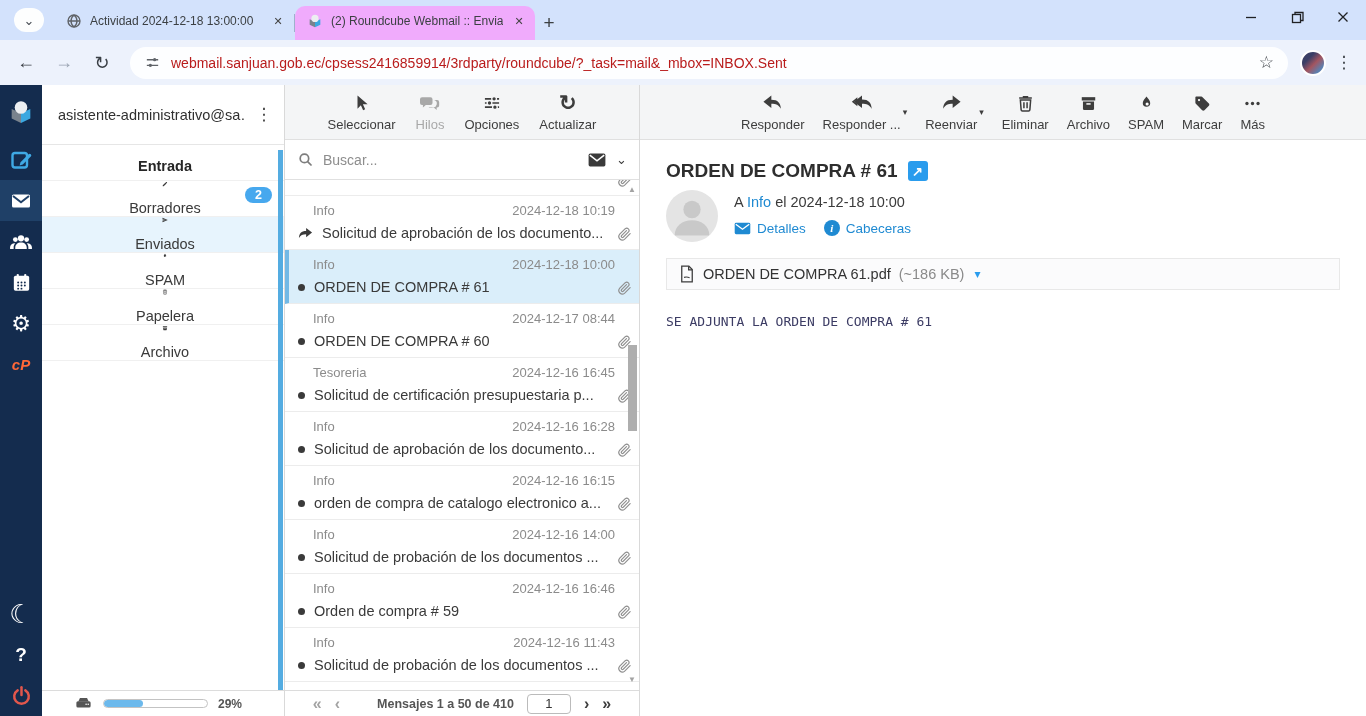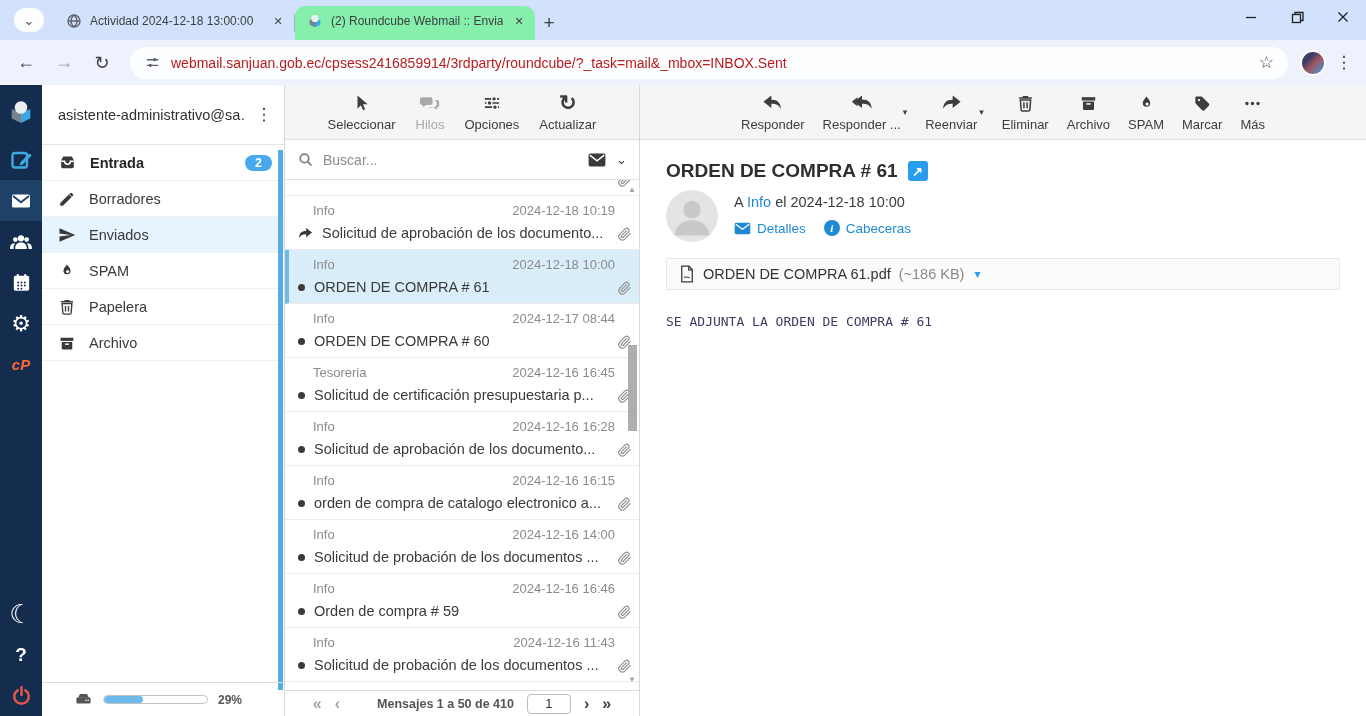--- a/index.html
+++ b/index.html
@@ -6,21 +6,21 @@
   html,body { width:1366px; height:716px; overflow:hidden; font-family:"Liberation Sans", sans-serif; background:#fff; }
 
   
   .titlebar { height:40px; background:#d3e2fc; display:flex; align-items:flex-end; position:relative; }
   .tabsearch { position:absolute; left:14px; top:8px; width:30px; height:24px; background:#fdfefe; border-radius:12px;
     display:flex; align-items:center; justify-content:center; color:#454b52; font-size:13px; }
   .tabs { display:flex; margin-left:54px; height:34px; }
   .tab { width:240px; display:flex; align-items:center; gap:8px; padding:0 8px 4px 12px; font-size:12px; color:#3c4043;
     border-radius:10px 10px 0 0; position:relative; }
   .tab .t-title { flex:1; white-space:nowrap; overflow:hidden; }
-  .tab.active { background:#86efac; }
+  .tab.active { background:#f0abfc; }
   .tab .t-close { width:16px; height:16px; display:flex; align-items:center; justify-content:center; color:#444; font-size:11px; border-radius:50%; }
   .tab-divider { width:1px; height:18px; background:#9fb1cc; align-self:center; }
   .newtab { width:28px; height:28px; align-self:center; display:flex; align-items:center; justify-content:center; font-size:19px; color:#3c4043; }
   .wincontrols { position:absolute; right:0; top:0; height:34px; display:flex; }
   .winbtn { width:46px; height:34px; display:flex; align-items:center; justify-content:center; color:#202124; }
 
   .btoolbar { height:45px; background:#edf2fc; display:flex; align-items:center; padding:0 10px; gap:6px; }
   .navbtn { width:32px; height:32px; display:flex; align-items:center; justify-content:center; font-size:18px; color:#3a3f45; }
   .navbtn.disabled { color:#9aa4b2; }
   .omnibox { flex:1; height:32px; margin:0 6px; background:#fdfeff; border-radius:16px; display:flex; align-items:center; padding:0 14px; gap:10px; }
@@ -38,26 +38,26 @@
   .rail-item.first { height:54px; }
   .rail-spacer { flex:1; }
   .glyph-ico { font-size:22px; line-height:1; color:#fff; }
   .cp { color:#ff6838; font-weight:bold; font-style:italic; font-size:15px; }
   .qmark { font-weight:bold; font-size:19px; color:#fff; }
 
   
   .folders { width:243px; background:#fff; border-right:1px solid #d9d9d9; position:relative; }
   .account { height:60px; display:flex; align-items:center; gap:6px; padding:0 8px 0 16px; border-bottom:1px solid #e6e6e6; }
   .account-name { flex:1; font-size:14.5px; color:#303030; white-space:nowrap; overflow:hidden; }
-  .folder { height:36px; display:flex; align-items:center; gap:13px; padding:0 12px 0 16px; font-size:14.5px; color:#3a3a3a; border-bottom:1px solid #f0f0f0; }
+  .folder { height:36px; display:flex; align-items:center; gap:13px; padding:0 12px 0 16px; font-size:14.5px; color:#3a3a3a; border-bottom:1px solid #f0f0f0;flex-direction:column; }
   .folder.selected { background:#e7f4fd; }
   .folder .flabel.bold { font-weight:bold; color:#262626; }
   .badge { margin-left:auto; background:#47a8ee; color:#fff; font-size:12.5px; font-weight:bold; border-radius:10px; padding:1px 10px; }
   .splitter { position:absolute; right:1px; top:65px; bottom:26px; width:5px; background:#54ace1; }
-  .quota { position:absolute; left:0; right:0; bottom:0; height:34px; border-top:1px solid #dcdcdc; display:flex; align-items:center; gap:10px; padding:0 12px 0 32px; }
+  .quota { position:absolute; left:0; right:0; bottom:0; height:26px; border-top:1px solid #dcdcdc; display:flex; align-items:center; gap:10px; padding:0 12px 0 32px; }
   .qbar { width:105px; height:9px; border:1px solid #c3c3c3; border-radius:5px; overflow:hidden; background:#fff; }
   .qfill { height:100%; width:38%; background:#6cb9ec; border-radius:5px; }
   .qtext { font-size:12px; font-weight:bold; color:#555; }
 
   
   .list { width:355px; display:flex; flex-direction:column; background:#fff; border-right:1px solid #d9d9d9; position:relative; }
   .ltoolbar { height:55px; background:#f4f5f6; border-bottom:1px solid #e0e0e0; display:flex; justify-content:center; gap:20px; padding-top:8px; }
   .tbtn { display:flex; flex-direction:column; align-items:center; gap:4px; font-size:13px; color:#3d3d3d; }
   .tbtn.disabled { color:#a8a8a8; }
   .tbtn .ticon { height:20px; display:flex; align-items:center; }

